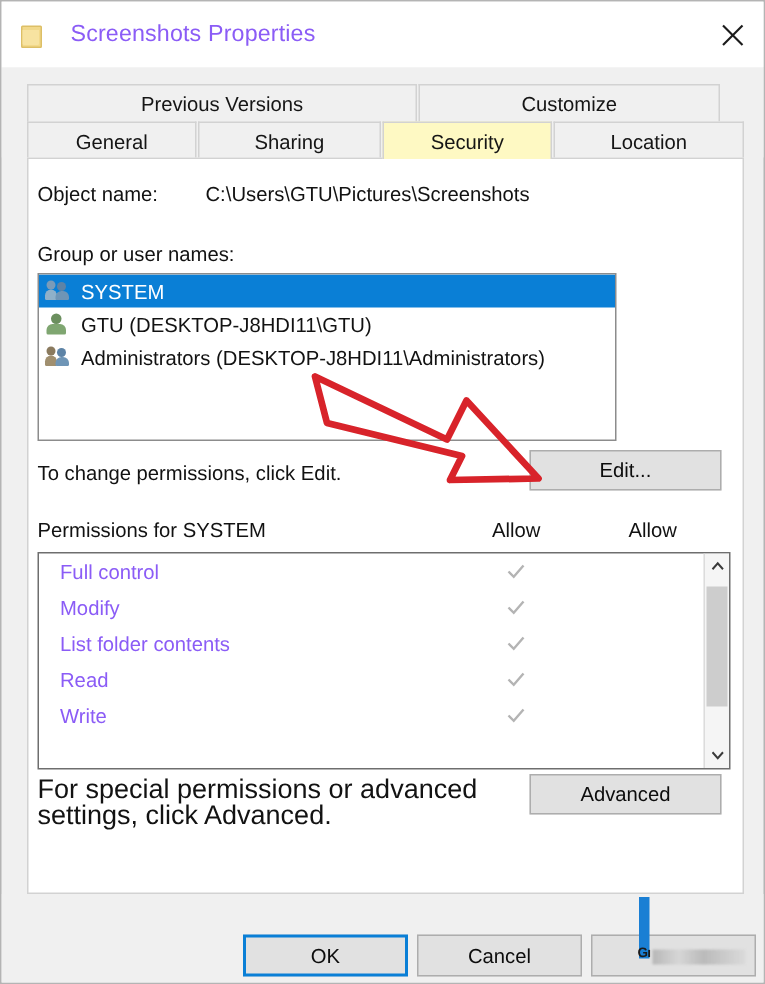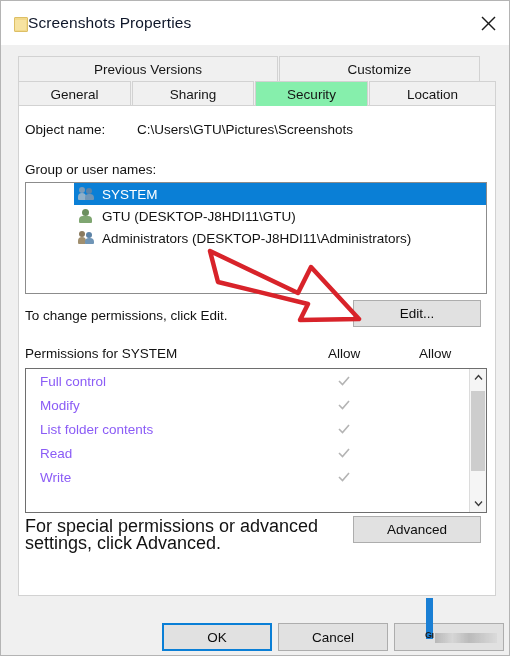--- a/index.html
+++ b/index.html
@@ -48,23 +48,23 @@
     border-radius: 1px;
   }
   .title-icon .folder-front {
     position: absolute;
     left: 3px; top: 4px;
     width: 11px; height: 10px;
     background: #f7e3a1;
     border-radius: 0 0 1px 1px;
   }
   .title-text {
-    margin-left: 0;
+    margin-left: 19px;
     font-size: 15.5px;
-    color: #0f172a;
+    color: #8b5cf6;
     letter-spacing: 0.1px;
   }
   .close-btn {
     position: absolute;
     right: 0; top: 0;
     width: 46px; height: 44px;
     display: flex;
     align-items: center;
     justify-content: center;
     cursor: default;
@@ -94,21 +94,21 @@
     border-bottom: none;
     display: flex;
     align-items: center;
     justify-content: center;
     font-size: 13.5px;
     color: #151515;
     cursor: default;
     margin-right: 1px;
   }
   .tab.active {
-    background: #86efac;
+    background: #fef9c3;
     border-color: #d2d2d2;
     position: relative;
     z-index: 5;
   }
   .tab.w-prev   { width: 260px; }
   .tab.w-cust   { width: 201px; margin-right: 0; }
   .tab.w-gen    { width: 113px; }
   .tab.w-share  { width: 122px; text-align: right; }
   .tab.w-sec    { width: 113px; }
   .tab.w-loc    { width: 127px; margin-right: 0; }
@@ -135,26 +135,25 @@
   .group-label {
     position: absolute;
     left: 6px; top: 56px;
     font-size: 13.5px;
     color: #121212;
   }
 
   .listbox {
     position: absolute;
     left: 6px; top: 76px;
-    width: 462px; height: 112px;
+    width: 386px; height: 112px;
     background: #ffffff;
     border: 1px solid #8c8c8c;
     box-sizing: border-box;
     overflow: hidden;
-    padding-left: 48px;
   }
   .user-row {
     height: 22px;
     display: flex;
     align-items: center;
     padding-left: 4px;
     font-size: 13.5px;
     color: #121212;
     cursor: default;
   }

